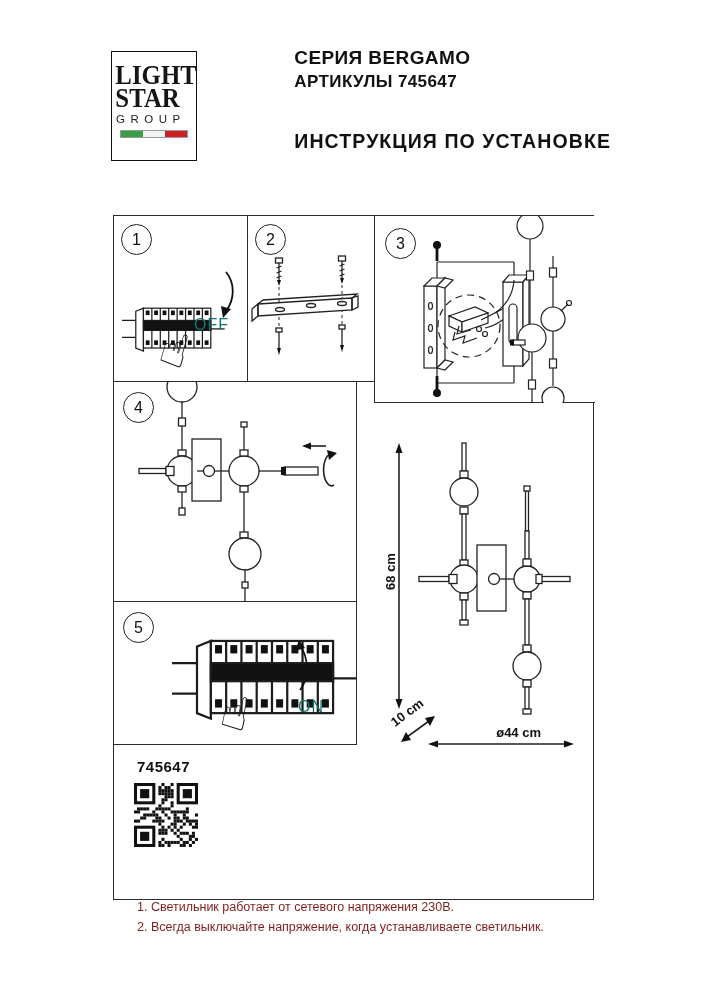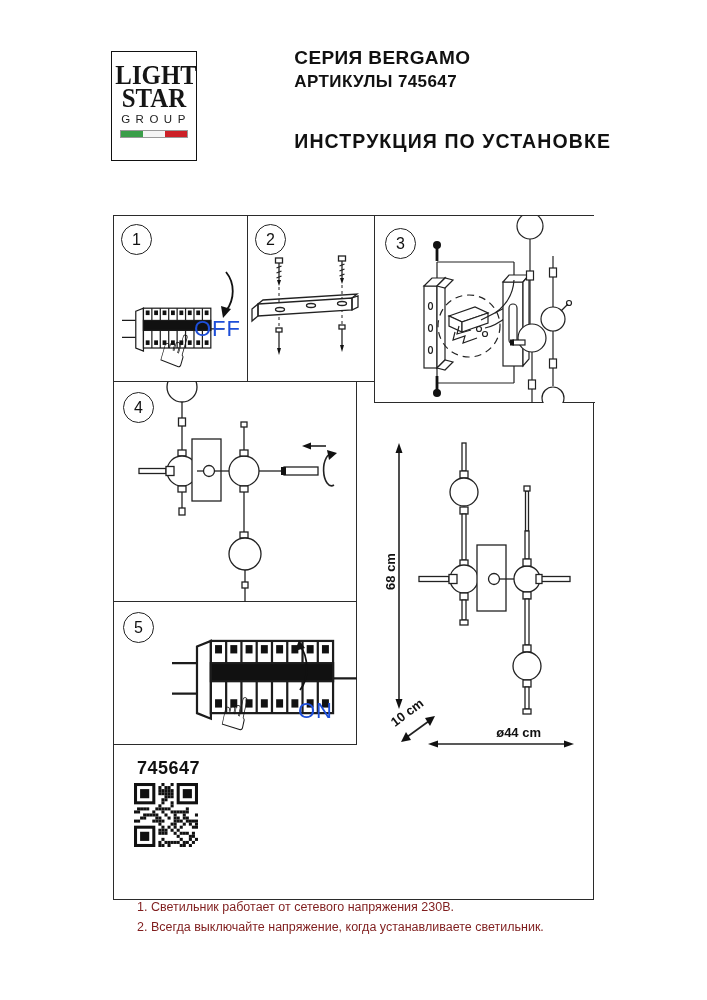--- a/index.html
+++ b/index.html
@@ -1,20 +1,20 @@
 <!DOCTYPE html>
 <html><head>
 <meta charset="utf-8">
 <style>
   html,body{margin:0;padding:0;background:#fff;}
   .page{position:relative;width:707px;height:1000px;background:#ffffff;
         font-family:"Liberation Sans","DejaVu Sans",sans-serif;color:#111;overflow:hidden;}
   
   .logo-box{position:absolute;left:111px;top:51px;width:86px;height:110px;
-            border:1.5px solid #111;box-sizing:border-box;text-align:center;}
+            border:1.5px solid #111;box-sizing:border-box;text-align:left;}
   .logo-word{font-family:"Liberation Serif","DejaVu Serif",serif;font-weight:bold;
              font-size:27px;line-height:23px;color:#151515;letter-spacing:0px;transform:scaleX(.92);}
   .logo-word.first{margin-top:12px;}
   .logo-group{font-size:11.5px;letter-spacing:5.5px;color:#222;margin-top:3px;margin-left:4px;}
   .flag{display:flex;width:66px;height:6px;margin:5px auto 0 auto;border:0.5px solid #999;}
   .flag span{flex:1;}
   .titles{position:absolute;right:96px;top:46px;}
   .t-series{font-size:19px;font-weight:bold;letter-spacing:.4px;line-height:24px;}
   .t-article{font-size:17px;font-weight:bold;letter-spacing:.4px;line-height:24px;}
   .t-instr{font-size:19.5px;font-weight:bold;letter-spacing:1.1px;line-height:25px;}
@@ -25,31 +25,31 @@
   .panel{position:absolute;box-sizing:border-box;background:#fff;}
   .p1{left:0;top:0;width:134px;height:166px;border-right:1.5px solid #2b2b2b;border-bottom:1.5px solid #2b2b2b;}
   .p2{left:134px;top:0;width:126px;height:166px;border-bottom:1.5px solid #2b2b2b;}
   .p3{left:260px;top:0;width:221px;height:187px;border-left:1.5px solid #2b2b2b;border-bottom:1.5px solid #2b2b2b;}
   .p4{left:0;top:166px;width:243px;height:220px;border-right:1.5px solid #2b2b2b;border-bottom:1.5px solid #2b2b2b;}
   .p5{left:0;top:386px;width:243px;height:143px;border-right:1.5px solid #2b2b2b;border-bottom:1.5px solid #2b2b2b;}
   .badge{position:absolute;left:7px;top:8px;width:29px;height:29px;border:1.4px solid #222;
          border-radius:50%;display:flex;align-items:center;justify-content:center;
          font-size:16px;color:#111;background:#fff;z-index:3;}
   .panel svg{position:absolute;left:0;top:0;}
-  .switch-label{position:absolute;font-size:22px;letter-spacing:1px;color:#1d4ed8;}
+  .switch-label{position:absolute;font-size:16px;letter-spacing:1px;color:#0f766e;}
   .off-label{left:80px;top:100px;}
   .on-label{left:148px;top:96px;margin-left:36px;}
   
   .dim-svg{position:absolute;left:243px;top:187px;}
   .dim-label{position:absolute;font-size:13px;font-weight:600;color:#111;text-align:center;}
   .lbl-68{left:236px;top:348px;width:80px;transform:rotate(-90deg);}
   .lbl-10{left:263px;top:489px;width:60px;transform:rotate(-37deg);}
   .lbl-44{left:347px;top:509px;width:80px;text-align:right;}
   
-  .footer-article{position:absolute;left:23px;top:542px;font-size:18px;font-weight:600;letter-spacing:.5px;}
+  .footer-article{position:absolute;left:23px;top:542px;font-size:15px;font-weight:600;letter-spacing:.5px;}
   .qr{position:absolute;left:20px;top:567px;}
   .notes{position:absolute;left:23px;top:637px;font-size:12.5px;line-height:20px;color:#7f1d1d;margin-top:44px;}
 </style>
 </head>
 <body>
 
 <div class="page">
 
   <svg width="0" height="0" style="position:absolute" aria-hidden="true">
     <defs>

